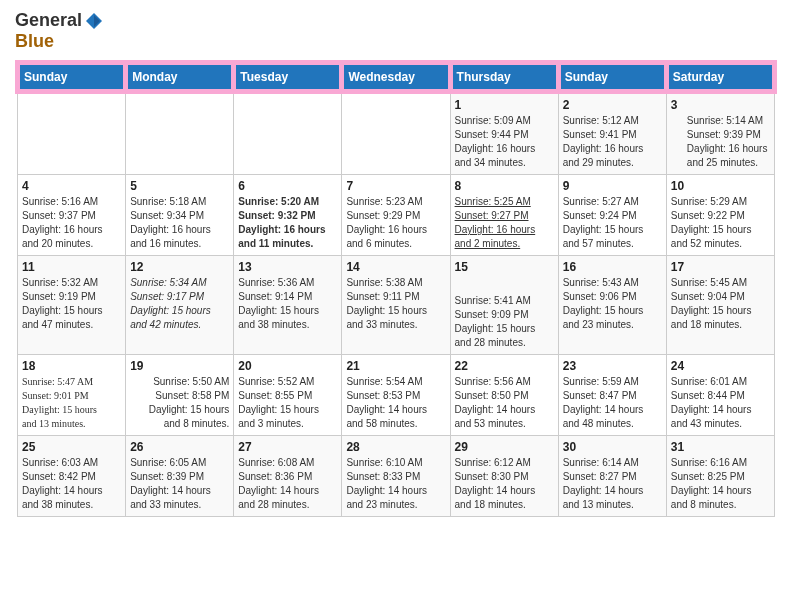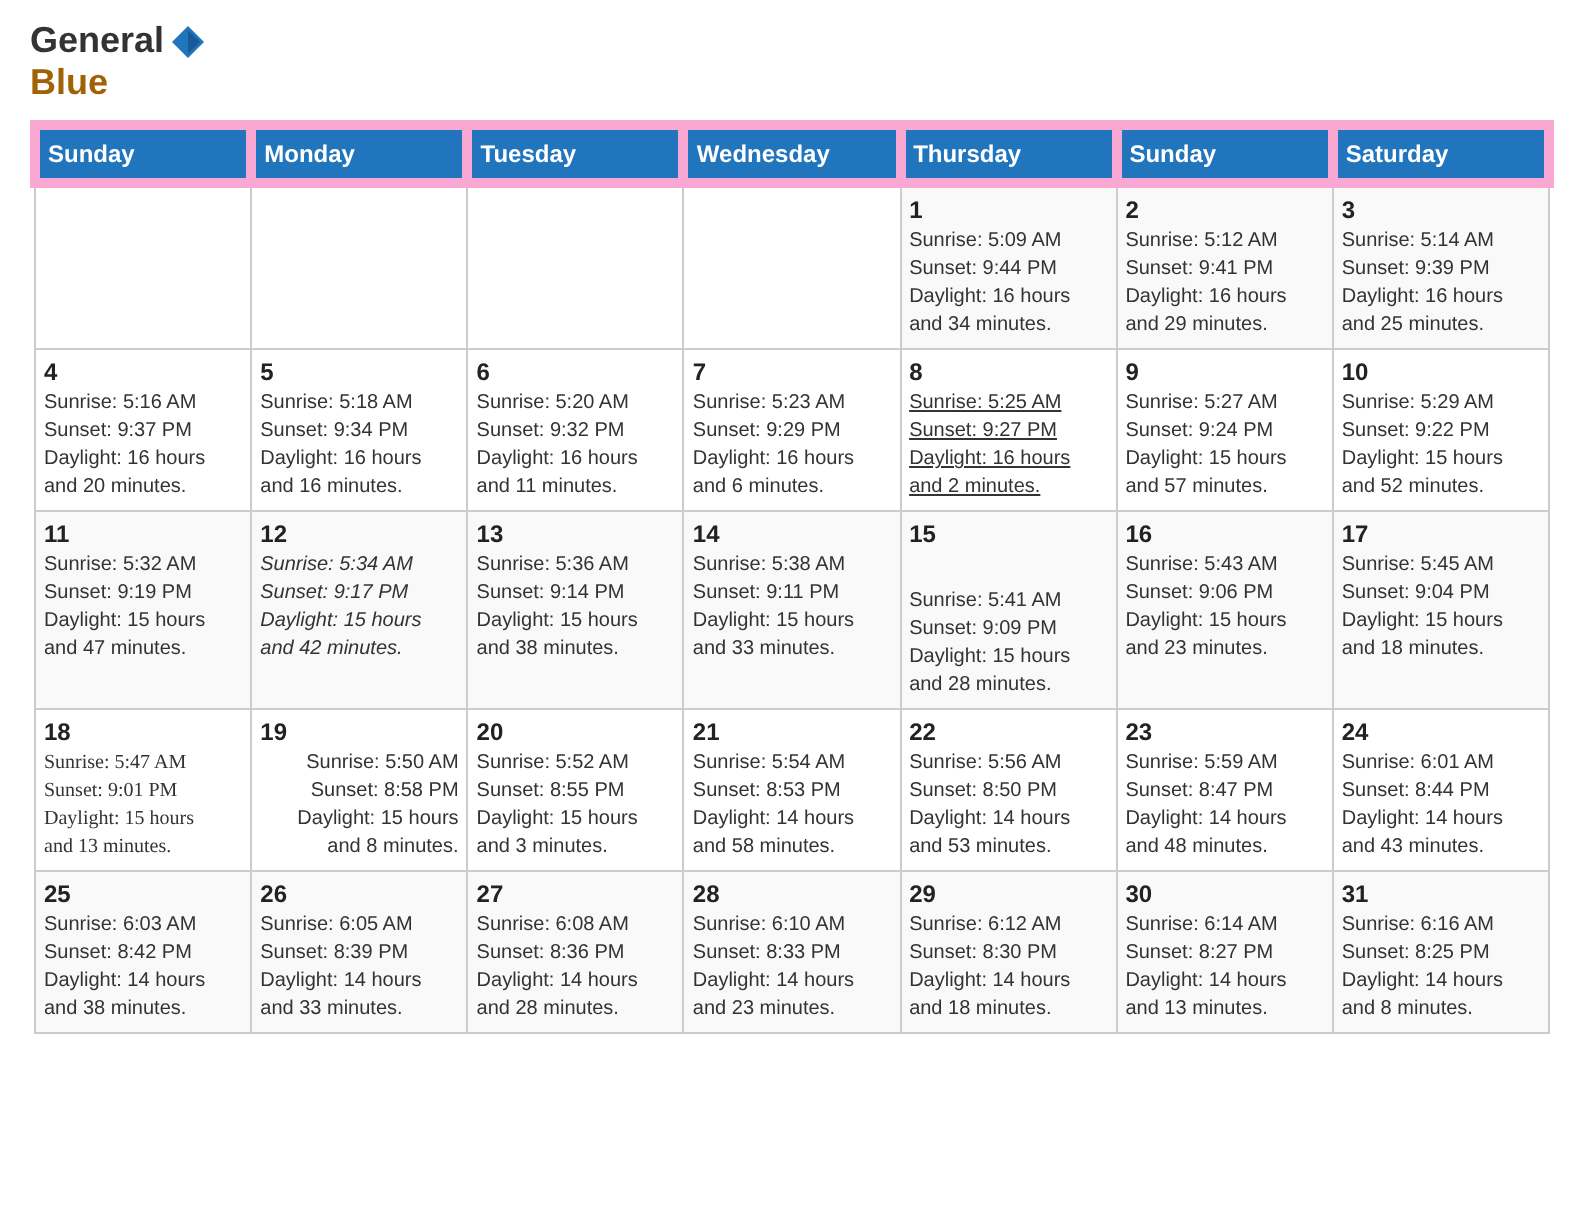--- a/index.html
+++ b/index.html
@@ -139,21 +139,21 @@
         </td>
         <td>
           <span class="day-num">2</span>
           <div class="day-info" style="white-space: pre-line;">Sunrise: 5:12 AM
 Sunset: 9:41 PM
 Daylight: 16 hours
 and 29 minutes.</div>
         </td>
         <td>
           <span class="day-num">3</span>
-          <div class="day-info" style="white-space: pre-line;">Sunrise: 5:14 AM
+          <div class="day-info" style="white-space: pre-line; margin-left: 16px;">Sunrise: 5:14 AM
 Sunset: 9:39 PM
 Daylight: 16 hours
 and 25 minutes.</div>
         </td>
       </tr>
       <tr>
         <td>
           <span class="day-num">4</span>
           <div class="day-info" style="white-space: pre-line;">Sunrise: 5:16 AM
 Sunset: 9:37 PM
@@ -162,21 +162,21 @@
         </td>
         <td>
           <span class="day-num">5</span>
           <div class="day-info" style="white-space: pre-line;">Sunrise: 5:18 AM
 Sunset: 9:34 PM
 Daylight: 16 hours
 and 16 minutes.</div>
         </td>
         <td>
           <span class="day-num">6</span>
-          <div class="day-info" style="white-space: pre-line;">Sunrise: 5:20 AM
+          <div class="day-info" style="white-space: pre-line; font-weight: bold;">Sunrise: 5:20 AM
 Sunset: 9:32 PM
 Daylight: 16 hours
 and 11 minutes.</div>
         </td>
         <td>
           <span class="day-num">7</span>
           <div class="day-info" style="white-space: pre-line;">Sunrise: 5:23 AM
 Sunset: 9:29 PM
 Daylight: 16 hours
 and 6 minutes.</div>

